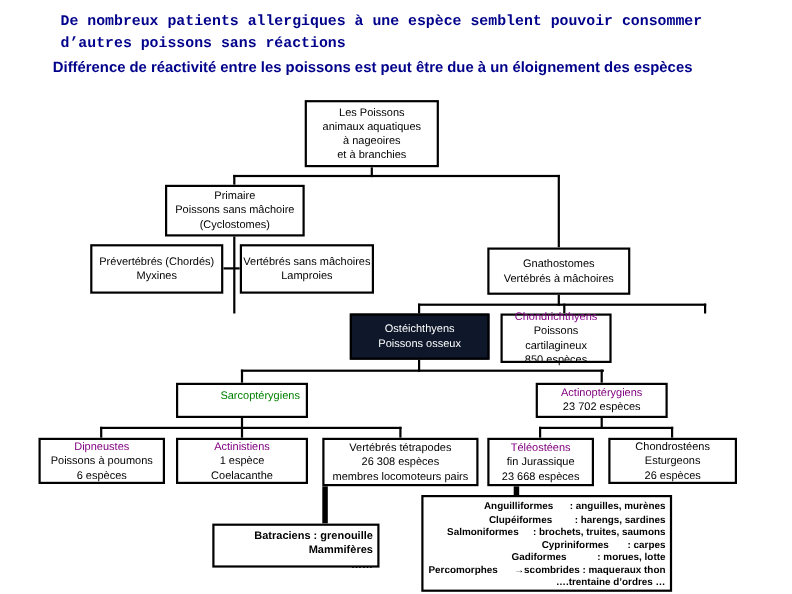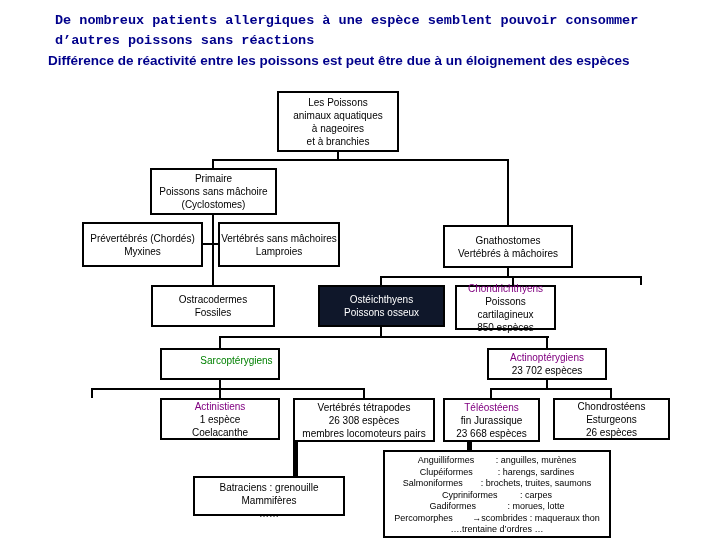--- a/index.html
+++ b/index.html
@@ -15,22 +15,22 @@
   .title .ind { padding-left:7px;font-family:Liberation Mono, monospace; }
   .node {
     position:absolute; background:#ffffff; border:2px solid #000;
     box-sizing:border-box; display:flex; flex-direction:column;
     justify-content:center; align-items:center; text-align:center;
     font-size:10px; line-height:13px;
   }
   .node.dark { background:#0f172a; color:#ffffff; }
   .node.topalign { justify-content:flex-start; padding-top:4px;padding-left:33px; }
   .node.leftalign {
-    justify-content:flex-start; align-items:center; text-align:left;
-    padding:3px 4px; font-weight:normal;
+    justify-content:flex-start; align-items:flex-end; text-align:left;
+    padding:3px 4px; font-weight:bold;
   }
   .node.orders { font-size:9px; line-height:11.5px; }
   .orow { display:flex; white-space:nowrap; }
   .oname { min-width:78px; display:inline-block; }
   .c-purple { color:#800080; }
   .c-green  { color:#008000; }
   .ln { position:absolute; background:#000000; }
 </style>
 </head>
 <body>
@@ -91,24 +91,20 @@
   <div class="node" style="left:218px;top:222px;width:122px;height:45px">
     <div>Vertébrés sans mâchoires</div>
     <div>Lamproies</div>
   </div>
 
   <div class="node" style="left:443px;top:225px;width:130px;height:43px">
     <div>Gnathostomes</div>
     <div>Vertébrés à mâchoires</div>
   </div>
 
-  <div class="node" style="left:151px;top:285px;width:124px;height:42px">
-    <div>Ostracodermes</div>
-    <div>Fossiles</div>
-  </div>
 
   <div class="node dark" style="left:318px;top:285px;width:127px;height:42px">
     <div>Ostéichthyens</div>
     <div>Poissons osseux</div>
   </div>
 
   <div class="node" style="left:455px;top:285px;width:101px;height:45px">
     <div class="c-purple">Chondrichthyens</div>
     <div>Poissons cartilagineux</div>
     <div>850 espèces</div>
@@ -117,20 +113,25 @@
 
   <div class="node topalign" style="left:160px;top:348px;width:120px;height:32px">
     <div class="c-green">Sarcoptérygiens</div>
   </div>
 
   <div class="node" style="left:487px;top:348px;width:120px;height:32px">
     <div class="c-purple">Actinoptérygiens</div>
     <div>23 702 espèces</div>
   </div>
 
+  <div class="node" style="left:35px;top:398px;width:115px;height:42px">
+    <div class="c-purple">Dipneustes</div>
+    <div>Poissons à poumons</div>
+    <div>6 espèces</div>
+  </div>
 
   <div class="node" style="left:160px;top:398px;width:120px;height:42px">
     <div class="c-purple">Actinistiens</div>
     <div>1 espèce</div>
     <div>Coelacanthe</div>
   </div>
 
   <div class="node" style="left:293px;top:398px;width:142px;height:44px">
     <div>Vertébrés tétrapodes</div>
     <div>26 308 espèces</div>

